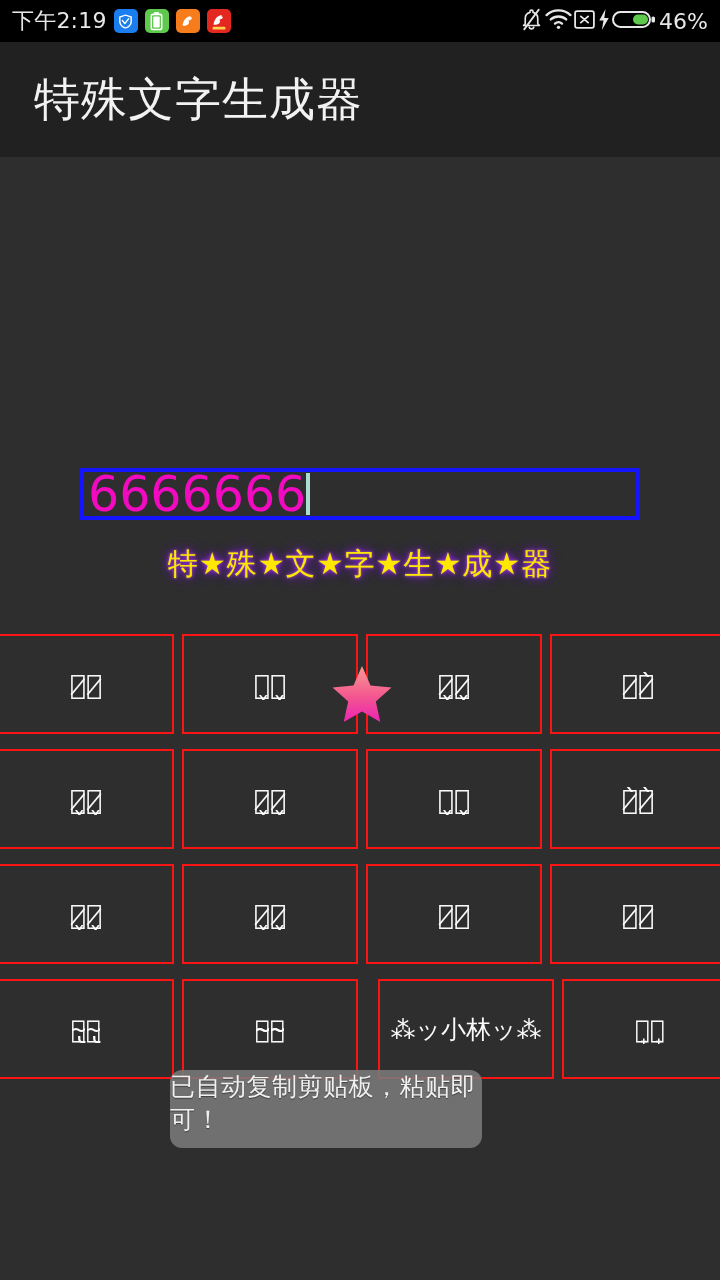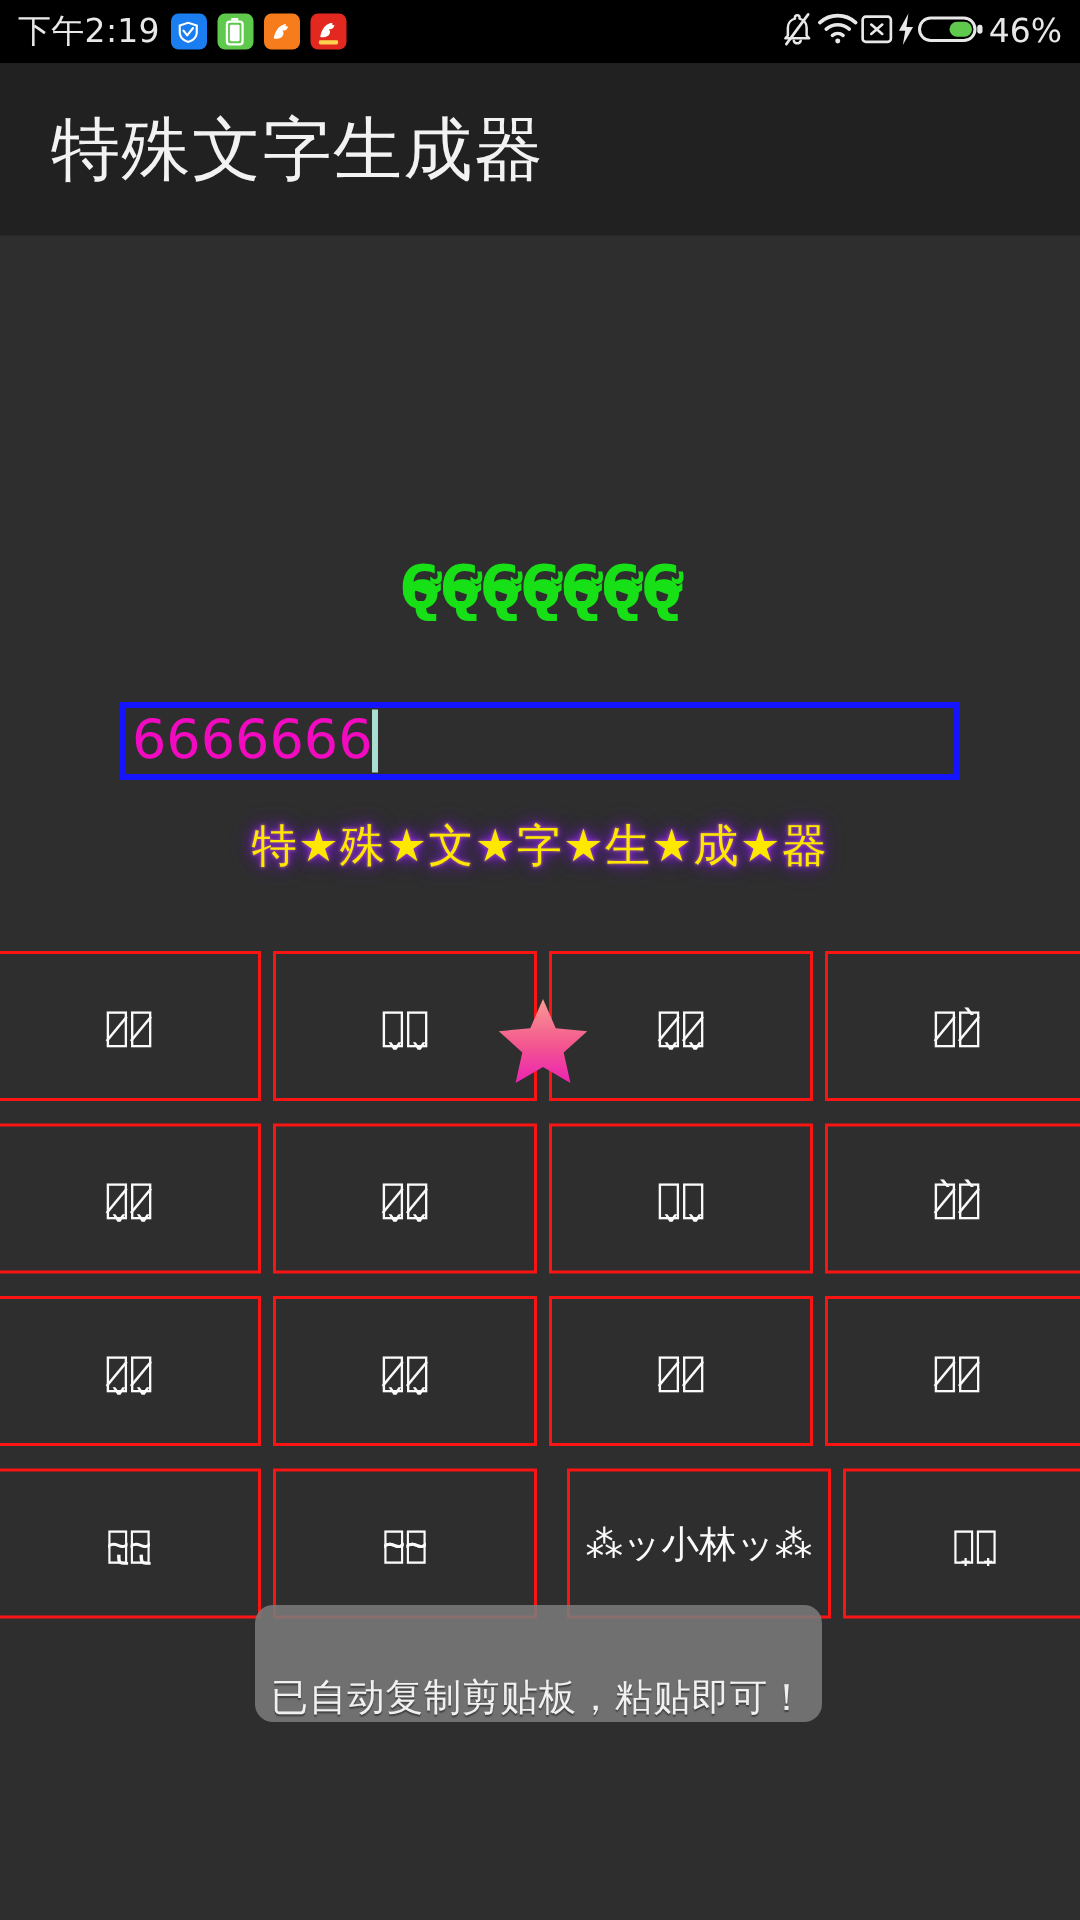--- a/index.html
+++ b/index.html
@@ -71,21 +71,21 @@
   
   #input-wrap {
     position:absolute; left:80px; top:468px;
     width:560px; height:52px;
     border:4px solid #1414ff;
     background:transparent;
     display:flex; align-items:center;
   }
   #input-field {
     flex:0 0 auto;
-    color:#f20ac0; font-size:36px;
+    color:#f20ac0; font-size:49px;
     background:transparent; border:none; outline:none;
     padding:0 0 0 4px;
     font-family:"DejaVu Sans","Liberation Sans",sans-serif;
     line-height:1;
   }
   #input-caret {
     width:4px; height:42px; background:#a8ddd0;
     flex:0 0 auto;
   }
 
@@ -131,24 +131,24 @@
   
   #star-overlay {
     position:absolute; left:331px; top:664px;
     width:62px; height:60px;
     pointer-events:none;
   }
 
   
   #toast {
     position:absolute; left:170px; top:1070px;
-    width:378px; height:78px;
+    width:312px; height:78px;
     background:rgba(122,122,122,0.88);
     border-radius:12px;
-    display:flex; align-items:flex-end; justify-content:center;font-family:Liberation Mono, monospace;
+    display:flex; align-items:flex-start; justify-content:center;font-family:Liberation Mono, monospace;
   }
   #toast-text {
     color:#f0f0f0; font-size:25px; letter-spacing:0.5px;
     text-shadow:0 1px 1px rgba(0,0,0,.45);
   }
 </style>
 </head>
 <body>
 
 <div id="app">
@@ -229,21 +229,20 @@
       </span>
 
       <span id="sb-pct">46%</span>
     </div>
   </div>
 
   <div id="titlebar">
     <div id="title-text">特殊文字生成器</div>
   </div>
 
-  <div id="preview-green">6̴̢̛6̴̢̛6̴̢̛6̴̢̛6̴̢̛6̴̢̛6̴̢̛</div>
 
   <div id="input-wrap">
     <span id="input-field">6666666</span>
     <span id="input-caret"></span>
   </div>
 
   <div id="subtitle-star">特★殊★文★字★生★成★器</div>
 
   <div id="grid">
       <div class="grid-row">

